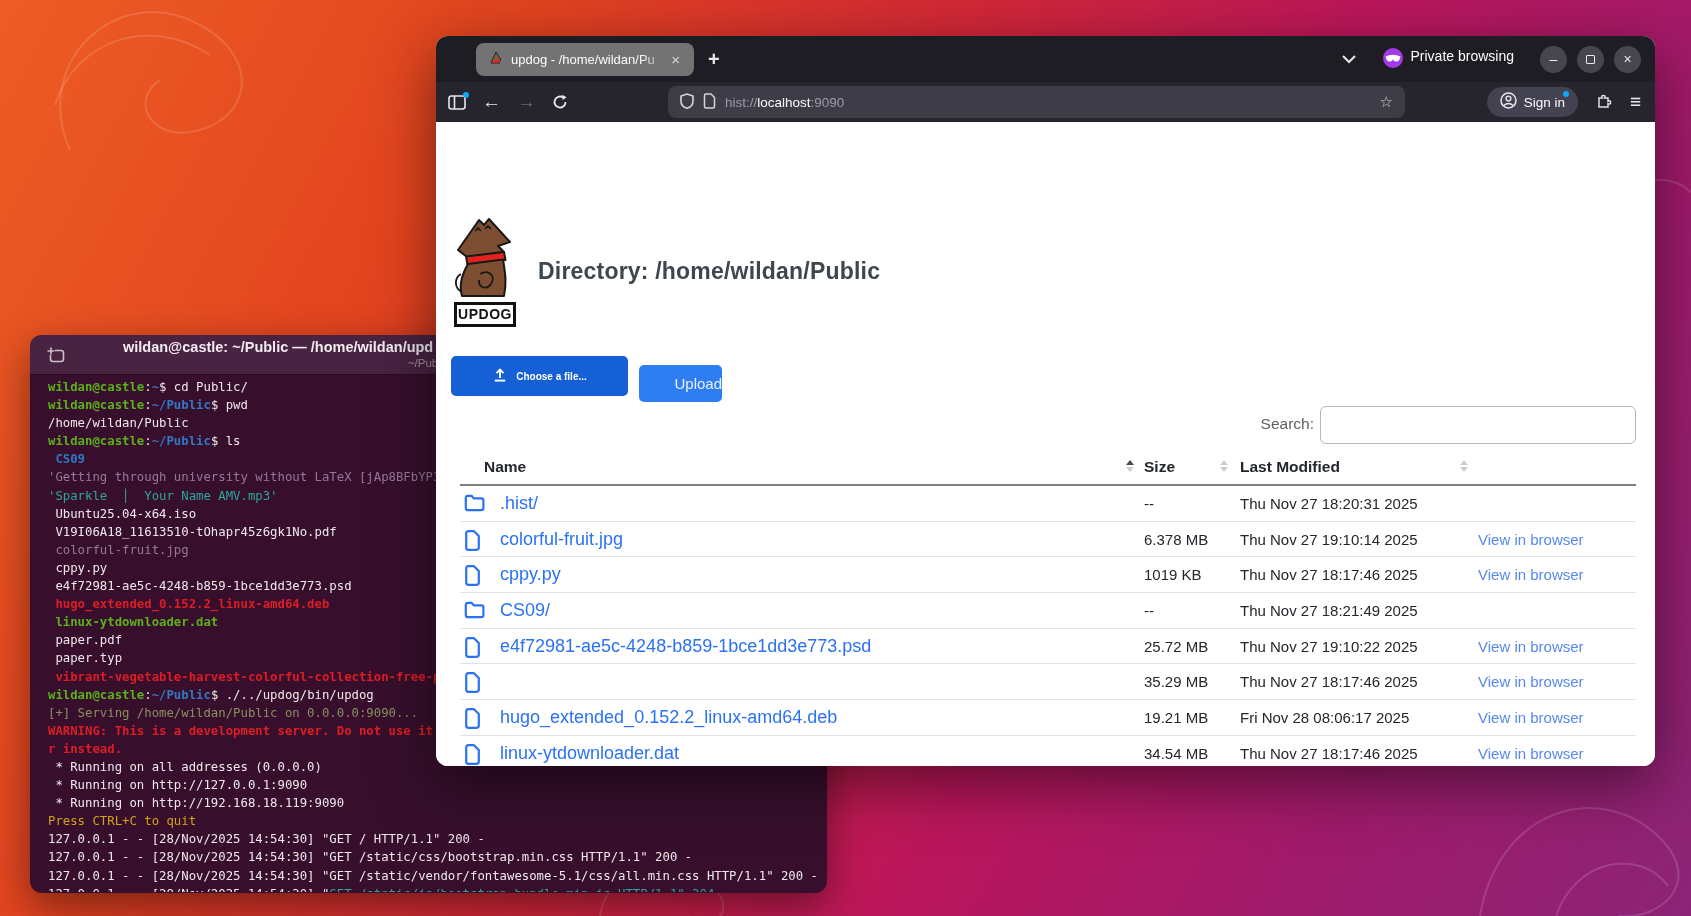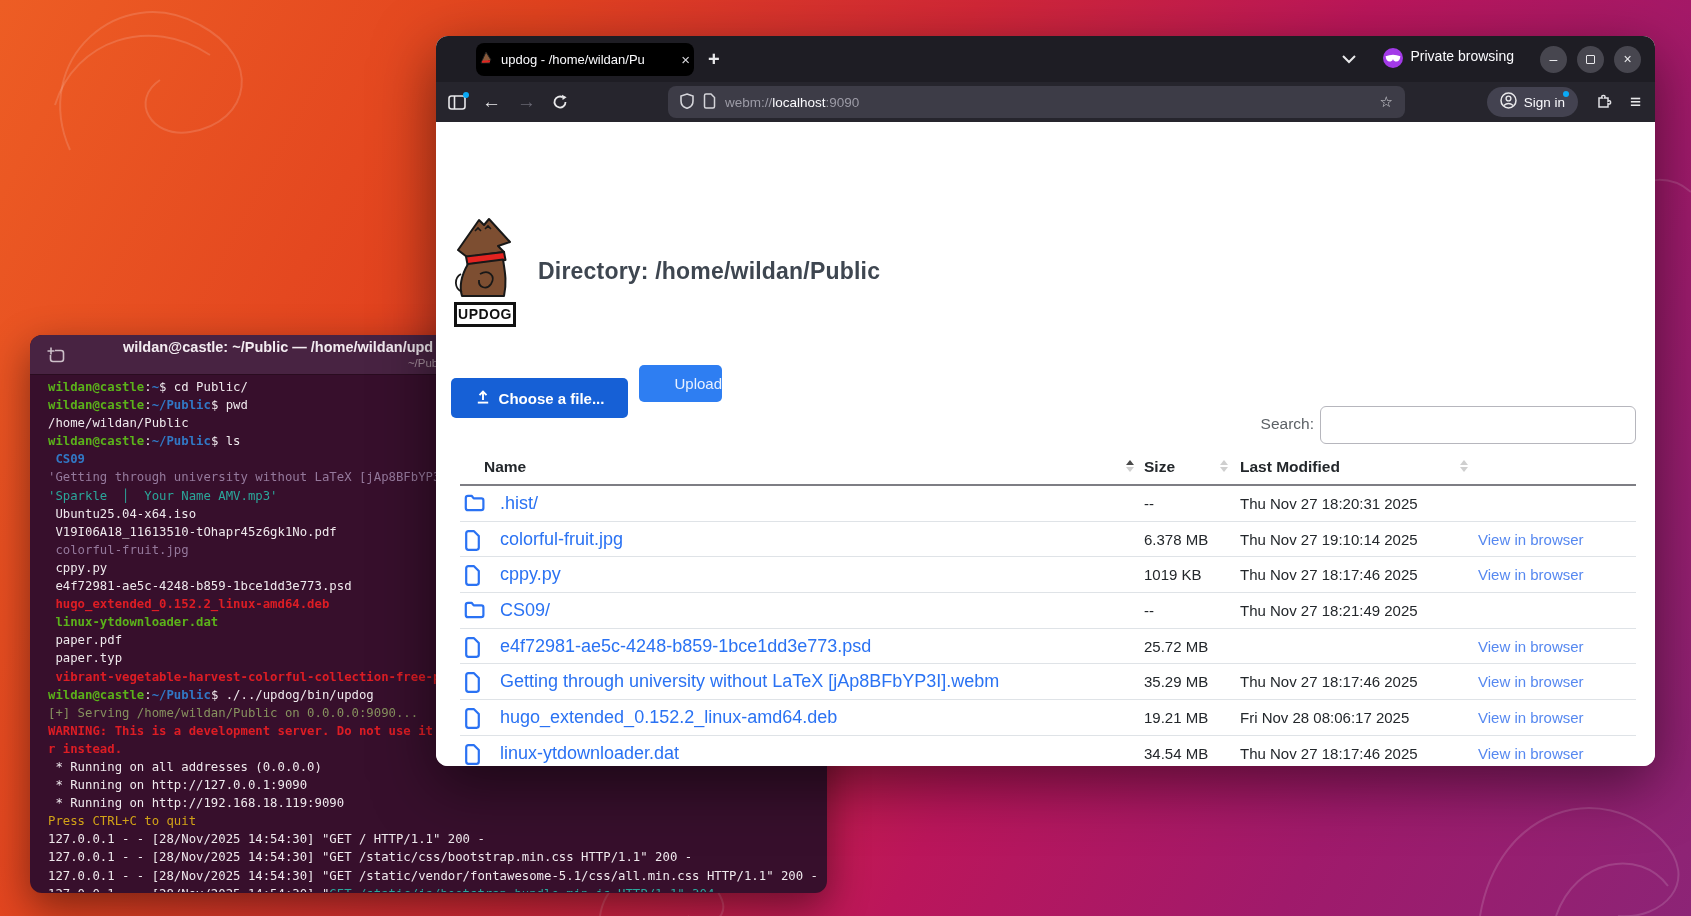--- a/index.html
+++ b/index.html
@@ -25,22 +25,22 @@
   .c-red { color:#dd1d24; font-weight:bold; }
   .c-magenta { color:#95799c; }
   .c-cyan { color:#2ba79b; }
   .c-yellow { color:#d2a317; }
   .c-olive { color:#87925f; }
 
   
   .browser { position:absolute; left:436px; top:36px; width:1219px; height:730px;
     border-radius:12px; overflow:hidden; background:#fff; box-shadow:0 18px 60px rgba(0,0,0,.5); }
   .tabbar { height:46px; background:#1e1d24; display:flex; align-items:center; }
-  .tab { margin-left:40px; width:218px; height:33px; background:#000000; border-radius:8px;
-    display:flex; align-items:center; padding:0 2px; color:#fbfbfe; font-size:13px; }
+  .tab { margin-left:40px; width:218px; height:33px; background:#737373; border-radius:8px;
+    display:flex; align-items:center; padding:0 12px; color:#fbfbfe; font-size:13px; }
   .tab-title { flex:1; white-space:nowrap; overflow:hidden; margin-left:7px;
     -webkit-mask-image:linear-gradient(90deg,#000 82%,transparent); mask-image:linear-gradient(90deg,#000 82%,transparent); }
   .tab-close { color:#d8d8dc; font-size:15px; padding:0 2px; cursor:default; }
   .newtab-btn { margin-left:14px; color:#e8e8ea; font-size:20px; font-weight:bold; }
   .tb-spacer { flex:1; }
   .chevron { margin-right:26px; }
   .private-badge { display:flex; align-items:flex-start; gap:8px; color:#fbfbfe; font-size:14px; margin-right:26px; }
   .win-controls { display:flex; gap:10px; margin-right:14px; }
   .winbtn { width:27px; height:27px; border-radius:50%; background:#47464f; color:#e9e9ec;
     display:flex; align-items:center; justify-content:center; font-size:14px; }
@@ -62,21 +62,21 @@
   .puzzle { margin-left:18px; }
   .hamburger { margin-left:16px; color:#e8e8ea; font-size:19px; font-weight:bold; }
 
   
   .content { position:relative; height:644px; background:#fff; color:#23272b; }
   .logo { position:absolute; left:16px; top:94px; width:66px; text-align:center; }
   .logo-caption { margin:-2px auto 0; width:62px; border:3px solid #111; background:#fff;
     font-weight:bold; font-size:14px; letter-spacing:.5px; color:#111; line-height:19px; }
   .dir-title { position:absolute; left:102px; top:136px; font-size:23px; font-weight:bold; color:#3e4650; letter-spacing:.2px; }
   .btn { position:absolute; border:none; border-radius:5px; color:#fff; display:flex; align-items:center; justify-content:center; gap:8px; }
-  .btn-choose { left:15px; top:256px; width:177px; height:40px; background:#1660d6; font-weight:bold; font-size:15px;align-items:center; }
+  .btn-choose { left:15px; top:234px; width:177px; height:40px; background:#1660d6; font-weight:bold; font-size:10px;align-items:center; }
   .btn-upload { left:203px; top:243px; width:83px; height:37px; background:#2e7ef2; font-size:15px; color:#e9f1ff;justify-content:flex-end; }
   .search-label { position:absolute; left:760px; top:293px; width:118px; text-align:right; font-size:15.5px; color:#5c6166; }
   .search-input { position:absolute; left:884px; top:284px; width:316px; height:38px;
     border:1px solid #b6b6bd; border-radius:6px; font-size:15px; padding:0 10px; }
   .thead { position:absolute; left:24px; top:329px; width:1176px; height:35px; border-bottom:2px solid #7e7e84; }
   .th { position:absolute; top:7px; font-size:15.5px; font-weight:bold; color:#23272b; }
   .sorter { position:absolute; top:9px; display:flex; flex-direction:column; gap:2px; }
   .tri { width:0; height:0; border-left:4.5px solid transparent; border-right:4.5px solid transparent; }
   .tri-up { border-bottom:5.5px solid #cfcfcf; }
   .tri-down { border-top:5.5px solid #cfcfcf; }
@@ -183,21 +183,21 @@
           <svg width="14" height="16" viewBox="0 0 14 16">
               <path d="M7 1 L13 3 V8 C13 12 10 14.5 7 15.3 C4 14.5 1 12 1 8 V3 Z" fill="none" stroke="#d5d5da" stroke-width="1.6"></path>
             </svg>
         </span>
         <span>
           <svg width="13" height="16" viewBox="0 0 13 16">
               <path d="M1.5 2.5 Q1.5 1 3 1 L8 1 L11.5 4.5 L11.5 13.5 Q11.5 15 10 15 L3 15 Q1.5 15 1.5 13.5 Z" fill="none" stroke="#d5d5da" stroke-width="1.5"></path>
             </svg>
         </span>
         <span>
-          <span class="url-dim">webm://</span><span class="url-host">localhost</span><span class="url-dim">:9090</span>
+          <span class="url-dim">hist://</span><span class="url-host">localhost</span><span class="url-dim">:9090</span>
         </span>
         <span class="star">☆</span>
       </div>
       <div class="signin">
         <span>
           <svg width="17" height="17" viewBox="0 0 17 17">
               <circle cx="8.5" cy="8.5" r="7.5" fill="none" stroke="#e8e8ea" stroke-width="1.5"></circle>
               <circle cx="8.5" cy="6.5" r="2.4" fill="none" stroke="#e8e8ea" stroke-width="1.4"></circle>
               <path d="M3.8 13.5 Q8.5 9.5 13.2 13.5" fill="none" stroke="#e8e8ea" stroke-width="1.4"></path>
             </svg>
@@ -314,30 +314,30 @@
   </div>
           <div class="frow">
     <span class="fi">
       
       <svg class="i-file" width="17" height="21" viewBox="0 0 17 21">
                 <path d="M2.2 3.4 Q2.2 1.2 4.4 1.2 L10 1.2 L14.8 6 L14.8 17.6 Q14.8 19.8 12.6 19.8 L4.4 19.8 Q2.2 19.8 2.2 17.6 Z" fill="none" stroke="#2a72f3" stroke-width="2.2" stroke-linejoin="round"></path>
               </svg>
     </span>
     <a class="fname" href="#">e4f72981-ae5c-4248-b859-1bce1dd3e773.psd</a>
     <span class="fsize">25.72 MB</span>
-    <a class="fview" href="#">View in browser</a>
-  </div>
-          <div class="frow">
-    <span class="fi">
-      
-      <svg class="i-file" width="17" height="21" viewBox="0 0 17 21">
-                <path d="M2.2 3.4 Q2.2 1.2 4.4 1.2 L10 1.2 L14.8 6 L14.8 17.6 Q14.8 19.8 12.6 19.8 L4.4 19.8 Q2.2 19.8 2.2 17.6 Z" fill="none" stroke="#2a72f3" stroke-width="2.2" stroke-linejoin="round"></path>
-              </svg>
-    </span>
-    <a class="fname" href="#">Getting through university without LaTeX [jAp8BFbYP3I].webm</a>
+    <span class="fdate">Thu Nov 27 19:10:22 2025</span>
+    <a class="fview" href="#">View in browser</a>
+  </div>
+          <div class="frow">
+    <span class="fi">
+      
+      <svg class="i-file" width="17" height="21" viewBox="0 0 17 21">
+                <path d="M2.2 3.4 Q2.2 1.2 4.4 1.2 L10 1.2 L14.8 6 L14.8 17.6 Q14.8 19.8 12.6 19.8 L4.4 19.8 Q2.2 19.8 2.2 17.6 Z" fill="none" stroke="#2a72f3" stroke-width="2.2" stroke-linejoin="round"></path>
+              </svg>
+    </span>
     <span class="fsize">35.29 MB</span>
     <span class="fdate">Thu Nov 27 18:17:46 2025</span>
     <a class="fview" href="#">View in browser</a>
   </div>
           <div class="frow">
     <span class="fi">
       
       <svg class="i-file" width="17" height="21" viewBox="0 0 17 21">
                 <path d="M2.2 3.4 Q2.2 1.2 4.4 1.2 L10 1.2 L14.8 6 L14.8 17.6 Q14.8 19.8 12.6 19.8 L4.4 19.8 Q2.2 19.8 2.2 17.6 Z" fill="none" stroke="#2a72f3" stroke-width="2.2" stroke-linejoin="round"></path>
               </svg>

